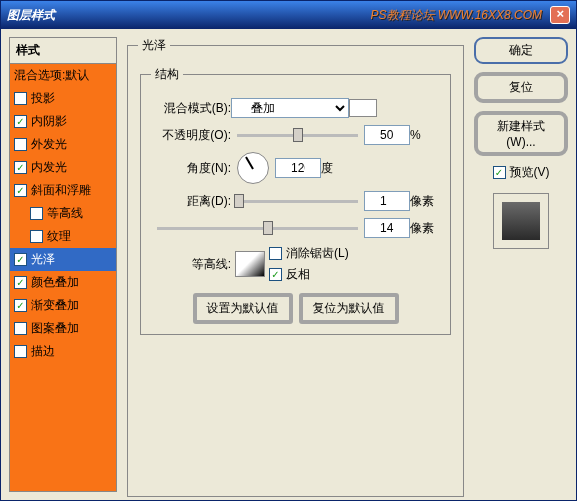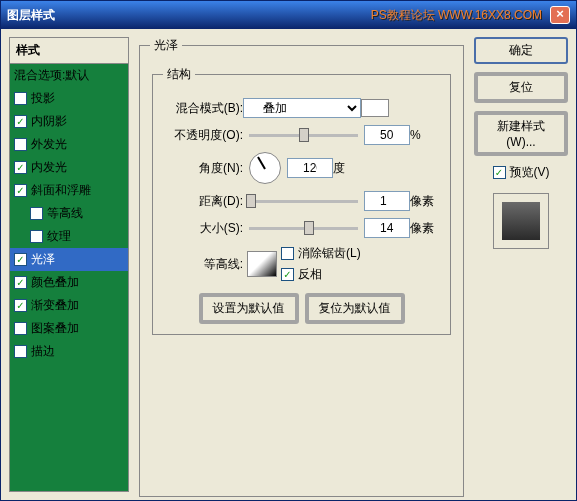--- a/index.html
+++ b/index.html
@@ -1,23 +1,23 @@
 <!DOCTYPE html>
 <html><head>
 <meta charset="utf-8">
 <style>
 * { box-sizing: border-box; font-family: "Microsoft YaHei", "SimSun", sans-serif; font-size: 12px; }
 body { margin: 0; background: #fff; }
 .window { width: 577px; height: 501px; background: #ECE9D8; border: 1px solid #0A246A; position: relative; }
-.titlebar { height: 28px; background: linear-gradient(to bottom, #3b82e8, #0A246A); color: #fff; display: flex; align-items: center; padding: 0 6px; font-weight: bold; }
+.titlebar { height: 28px; background: linear-gradient(to bottom, #3b82e8, #0A246A); color: #fff; display: flex; align-items: center; padding: 0 6px; font-weight: bold; font-style: italic; }
 .titlebar .spacer { flex: 1; }
 .titlebar .watermark { color: #f08030; font-weight: normal; text-shadow: 1px 1px 0 #222; }
 .titlebar .close { width: 20px; height: 18px; background: #e36f54; border: 1px solid #fff; color: #fff; text-align: center; line-height: 14px; margin-left: 8px; border-radius: 3px; font-size: 13px; }
 .body { position: absolute; top: 28px; left: 0; right: 0; bottom: 0; padding: 8px; display: flex; gap: 8px; }
-.styles-list { width: 120px; background: #15803d; border: 1px solid #888; display: flex; flex-direction: column; }
+.styles-list { width: 108px; background: #f97316; border: 1px solid #888; display: flex; flex-direction: column; }
 .styles-list .head { background: #ECE9D8; border-bottom: 1px solid #888; padding: 4px 6px; font-weight: bold; }
 .styles-list .item { padding: 3px 4px; display: flex; align-items: center; gap: 4px; cursor: default; }
 .styles-list .item.sub { padding-left: 20px; }
 .styles-list .item.active { background: #316AC5; color: #fff; }
 .chk { width: 13px; height: 13px; border: 1px solid #1C5180; background: #fff; display: inline-flex; align-items: center; justify-content: center; font-size: 10px; color: #1a9a1a; line-height: 1; }
 .chk.checked::after { content: "✓"; }
 .center { flex: 1; position: relative; }
 fieldset { border: 1px solid #888; padding: 8px 10px 10px 10px; }
 legend { padding: 0 4px; }
 .outer-fs { height: 460px; }
@@ -31,21 +31,21 @@
 .slider .thumb { position: absolute; top: -6px; width: 10px; height: 14px; background: #d4d0c8; border: 1px solid #666; transform: translateX(-50%); }
 .numbox { width: 46px; text-align: left; }
 .unit { width: 30px; }
 .dial { width: 32px; height: 32px; border: 1px solid #888; border-radius: 50%; background: #fff; position: relative; margin: 0 6px; }
 .dial .needle { position: absolute; width: 2px; height: 14px; background: #000; top: 2px; left: 14px; transform-origin: 50% 14px; transform: rotate(-30deg); }
 .contour { width: 30px; height: 26px; border: 1px solid #888; background: linear-gradient(135deg,#fff 0%, #fff 45%, #000 100%); margin: 0 4px; }
 .chkline { display: flex; align-items: center; gap: 4px; }
 .btn { background: #ECE9D8; border: 4px solid #a3a3a3; border-radius: 3px; padding: 3px 10px; text-align: center; }
 .btn-row { display: flex; gap: 6px; justify-content: center; margin-top: 10px; }
 .right { width: 94px; display: flex; flex-direction: column; gap: 8px; align-items: stretch; }
-.right .btn { width: 100%; }
+.right .btn { width: 100%; border-radius: 9px; }
 .right .btn.ok { border: 2px solid #4a6ea9; }
 .preview-line { display: flex; align-items: center; justify-content: center; gap: 4px; }
 .preview-box { width: 56px; height: 56px; border: 1px solid #888; background: #ECE9D8; display: flex; align-items: center; justify-content: center; margin: 4px auto; }
 .preview-inner { width: 38px; height: 38px; background: linear-gradient(to bottom, #6a6a6a, #2a2a2a); }
 </style>
 </head>
 <body>
 
 <div class="window">
   <div class="titlebar">
@@ -145,21 +145,20 @@
           <div class="row">
             <span class="lbl">距离(D):</span>
             <div class="slider">
                 <div class="thumb" style="left:2%"></div>
               </div>
             <input class="txt numbox" value="1" style="">
             <span class="unit">像素</span>
           </div>
 
           <div class="row">
-            <span class="lbl">大小(S):</span>
             <div class="slider">
                 <div class="thumb" style="left:55%"></div>
               </div>
             <input class="txt numbox" value="141" style="">
             <span class="unit">像素</span>
           </div>
 
           <div class="row">
             <span class="lbl">等高线:</span>
             <div class="contour"></div>

